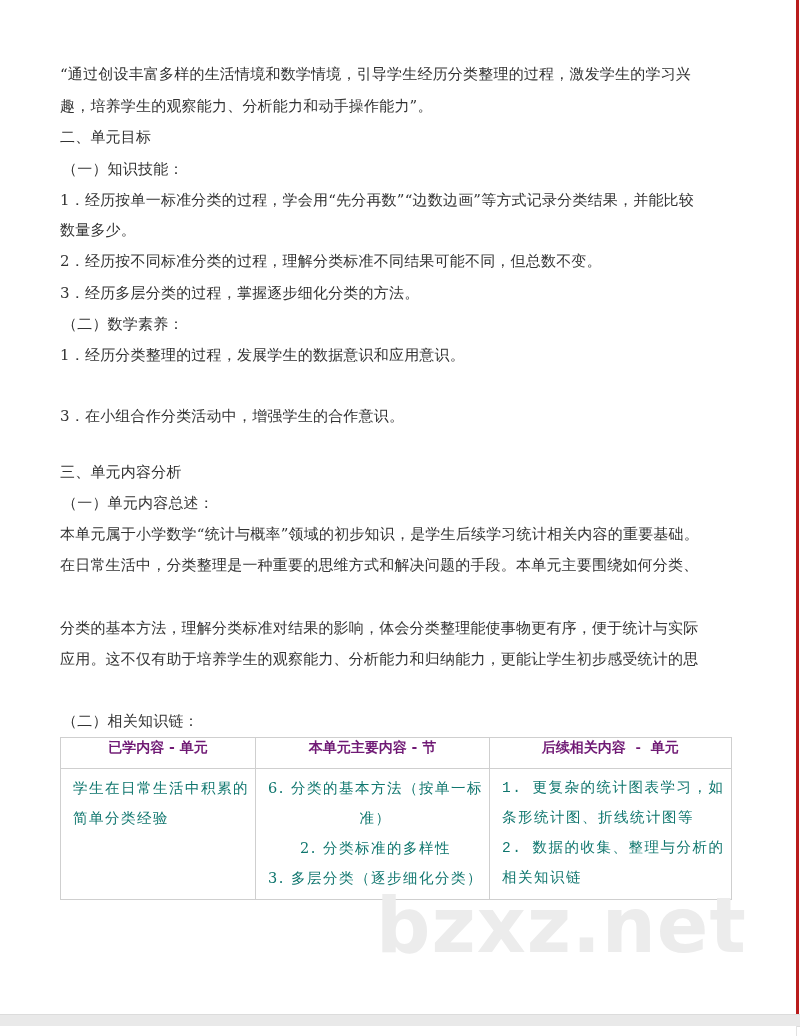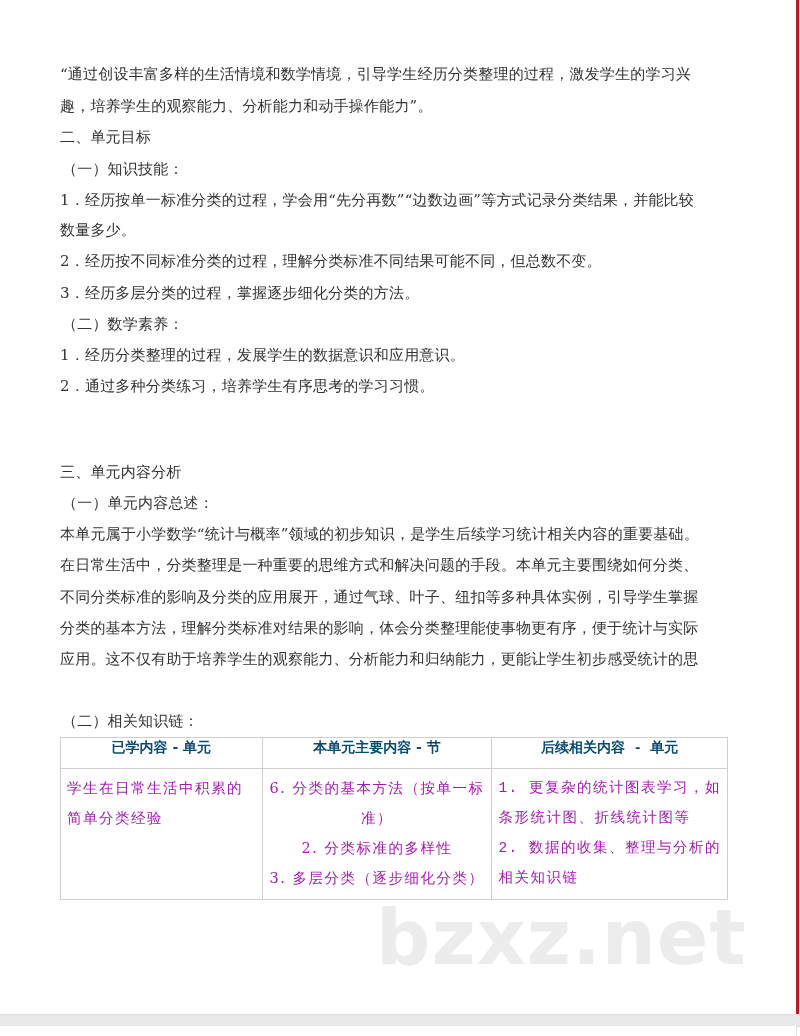--- a/index.html
+++ b/index.html
@@ -24,55 +24,54 @@
   }
   .line.indent { left: 62px; font-family: Liberation Serif, serif; }
   .heading { font-family: "DejaVu Sans", "Liberation Sans", sans-serif; font-weight: normal; font-size: 15px; }
   table {
     position: absolute; left: 60px; top: 737px; width: 668px;
     border-collapse: collapse; font-size: 14.5px;
   }
   th, td { border: 1px solid #cfcfcf; vertical-align: top; }
   th {
     height: 28px; font-family: "DejaVu Sans", "Liberation Sans", sans-serif;
-    font-weight: bold; font-size: 14px; text-align: center; color: #0c4a6e;
+    font-weight: bold; font-size: 14px; text-align: center; color: #701a75;
   }
-  td { padding: 4px 6px 6px 6px; line-height: 30px; letter-spacing: 1.5px; color: #a21caf; }
+  td { padding: 4px 6px 6px 12px; line-height: 30px; letter-spacing: 1.5px; color: #0f766e; }
   td .cell-line { display: block; white-space: nowrap; }
   .col1 { width: 190px; } .col2 { width: 217px; text-align: center; } .col3 { width: 222px; font-family: Liberation Mono, monospace; }
   .watermark {
     position: absolute; left: 376px; top: 888px;
     font-family: "DejaVu Sans", "Liberation Sans", sans-serif; font-weight: bold;
-    font-size: 76px; color: #ececec; letter-spacing: 1px; line-height: 1; margin-top: 12px;
+    font-size: 76px; color: #ececec; letter-spacing: 1px; line-height: 1;
   }
 </style>
 </head>
 <body>
 
 <div class="page">
 
   <div class="line" style="top:64px">“通过创设丰富多样的生活情境和数学情境，引导学生经历分类整理的过程，激发学生的学习兴</div>
   <div class="line" style="top:96px">趣，培养学生的观察能力、分析能力和动手操作能力”。</div>
 
   <div class="line heading" style="top:127px">二、单元目标</div>
   <div class="line indent" style="top:159px">（一）知识技能：</div>
   <div class="line" style="top:190px">1．经历按单一标准分类的过程，学会用“先分再数”“边数边画”等方式记录分类结果，并能比较</div>
   <div class="line" style="top:220px">数量多少。</div>
   <div class="line" style="top:251px">2．经历按不同标准分类的过程，理解分类标准不同结果可能不同，但总数不变。</div>
   <div class="line" style="top:283px">3．经历多层分类的过程，掌握逐步细化分类的方法。</div>
 
   <div class="line indent" style="top:314px">（二）数学素养：</div>
   <div class="line" style="top:345px">1．经历分类整理的过程，发展学生的数据意识和应用意识。</div>
-  <div class="line" style="top:376px">2．通过多种分类练习，培养学生有序思考的学习习惯。</div>
+  <div class="line" style="top:406px">3．在小组合作分类活动中，增强学生的合作意识。</div>
 
   <div class="line heading" style="top:462px">三、单元内容分析</div>
   <div class="line indent" style="top:493px">（一）单元内容总述：</div>
   <div class="line" style="top:524px">本单元属于小学数学“统计与概率”领域的初步知识，是学生后续学习统计相关内容的重要基础。</div>
   <div class="line" style="top:555px">在日常生活中，分类整理是一种重要的思维方式和解决问题的手段。本单元主要围绕如何分类、</div>
-  <div class="line" style="top:587px">不同分类标准的影响及分类的应用展开，通过气球、叶子、纽扣等多种具体实例，引导学生掌握</div>
   <div class="line" style="top:618px">分类的基本方法，理解分类标准对结果的影响，体会分类整理能使事物更有序，便于统计与实际</div>
   <div class="line" style="top:649px">应用。这不仅有助于培养学生的观察能力、分析能力和归纳能力，更能让学生初步感受统计的思</div>
   <div class="line indent" style="top:711px">（二）相关知识链：</div>
 
   <table>
     <thead>
       <tr>
         <th class="col1">已学内容 - 单元</th>
         <th class="col2">本单元主要内容 - 节</th>
         <th class="col3">后续相关内容 - 单元</th>

